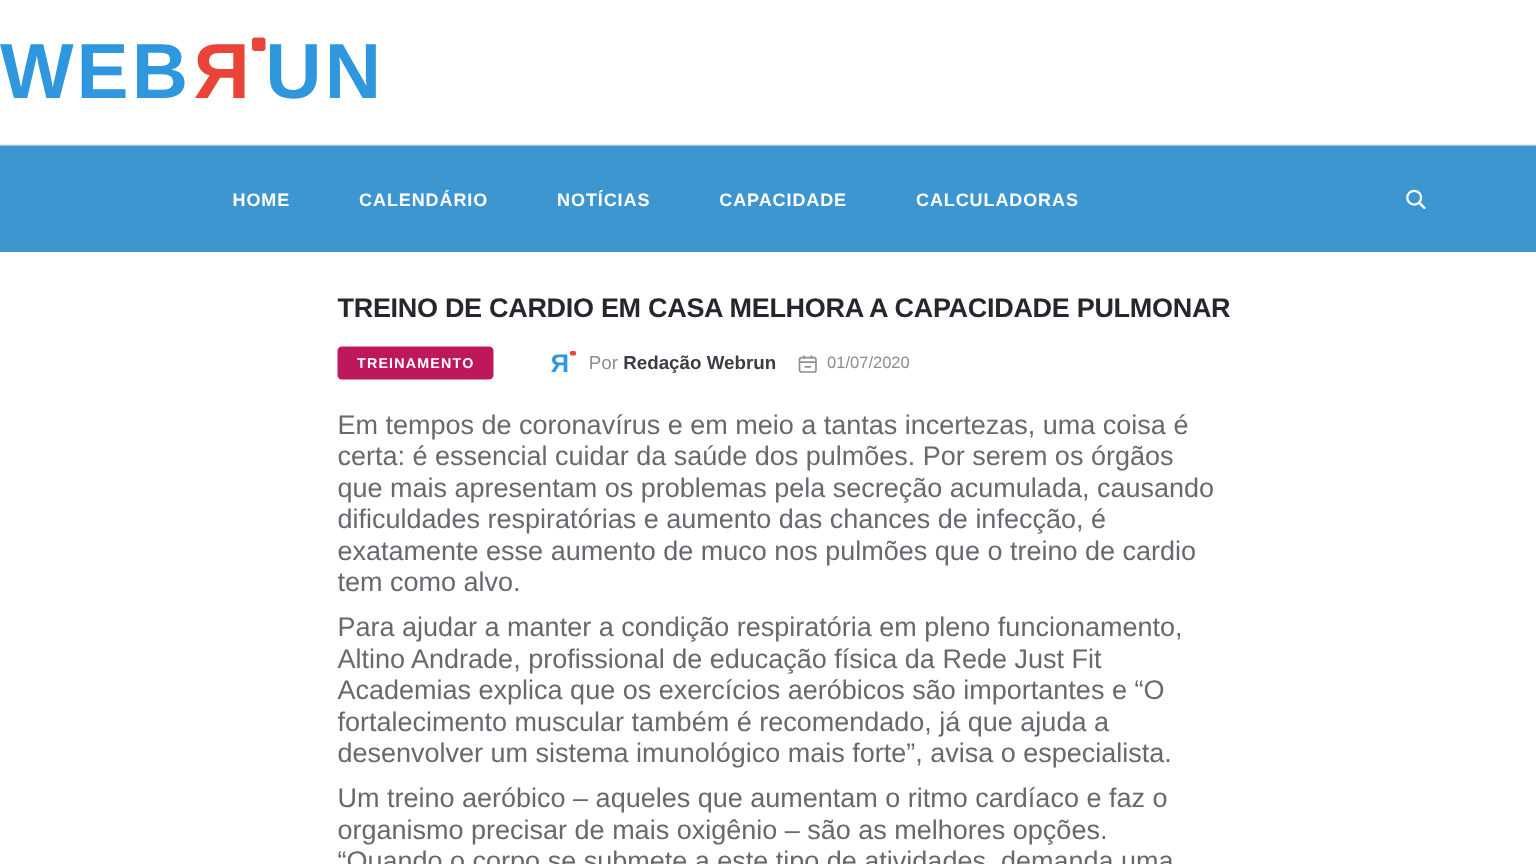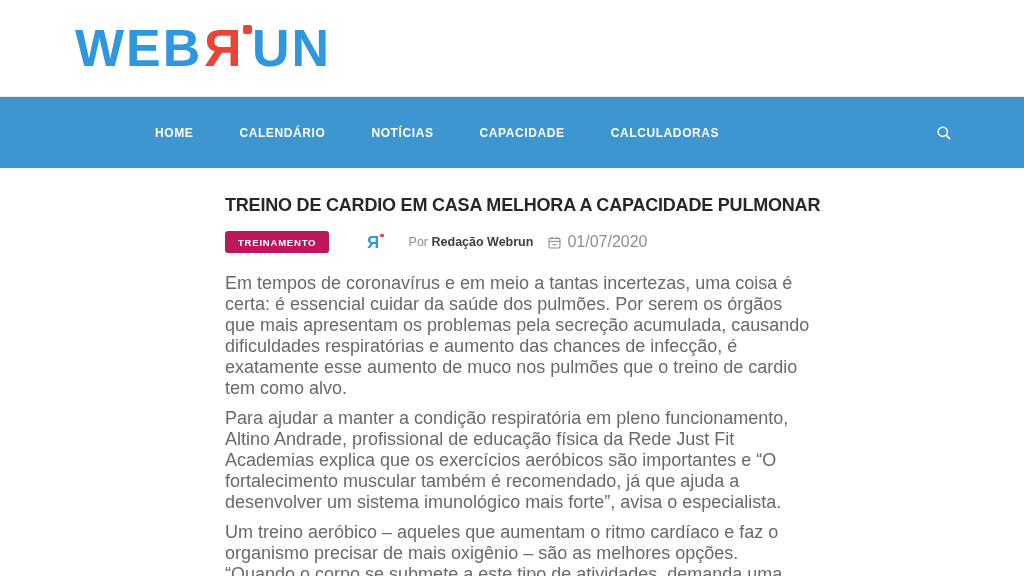--- a/index.html
+++ b/index.html
@@ -2,21 +2,21 @@
 <html lang="pt"><head>
 <meta charset="utf-8">
 <style>
   * { margin:0; padding:0; box-sizing:border-box; }
   html,body { width:1024px; height:576px; overflow:hidden; background:#ffffff;
     font-family:"Liberation Sans", sans-serif; }
 
   
   .site-header { height:97px; display:flex; align-items:center;
     background:#ffffff; border-bottom:1px solid #ececec; }
-  .logo { margin-left:75px; font-size:52px; font-weight:bold; letter-spacing:2px;
+  .logo { font-size:52px; font-weight:bold; letter-spacing:2px;
     line-height:1; cursor:pointer; user-select:none; display:flex; align-items:center;justify-content:center; }
   .logo .blue { color:#2e97de; }
   .logo-r { position:relative; display:inline-block; margin-right:10px; }
   .flip { display:inline-block; transform:scaleX(-1); }
   .logo-r .flip { color:#ea4438; }
   .logo-dot { position:absolute; top:3px; right:-10px; width:9px; height:9px;
     background:#ea4438; border-radius:2px; }
 
   
   .main-nav { height:71px; background:#3e96d0; display:flex; align-items:center;
@@ -32,24 +32,24 @@
     color:#26262e; letter-spacing:-0.2px; text-transform:uppercase; }
 
   .meta { margin-top:15px; display:flex; align-items:center; }
   .badge { background:#be185d; color:#ffffff; font-size:9.5px; font-weight:bold;
     letter-spacing:0.8px; padding:6px 13px 5px; border-radius:3px; cursor:pointer; }
   .author-mark { position:relative; display:inline-block; margin-left:38px;
     font-size:17px; font-weight:bold; line-height:1; }
   .author-mark .flip { color:#2e97de; }
   .mark-dot { position:absolute; top:0; right:-4px; width:3.5px; height:3.5px;
     background:#ea4438; border-radius:1px; }
-  .byline { margin-left:29px; font-size:12.5px; color:#8d8d94; }
+  .byline { margin-left:13px; font-size:12.5px; color:#8d8d94; }
   .byline .author { color:#3c3c44; font-weight:bold; cursor:pointer; }
   .cal-icon { margin-left:15px; margin-right:6px; display:flex; align-items:center; }
-  .date { font-size:16px; color:#8d8d94; }
+  .date { font-size:11px; color:#8d8d94; }
 
   .body-text { margin-top:20px; width:588px; }
   .body-text p { font-size:18px; line-height:21px; color:#68686f;
     margin-bottom:9px; }
 </style>
 </head>
 <body>
 
 <header class="site-header">
   <div class="logo">

